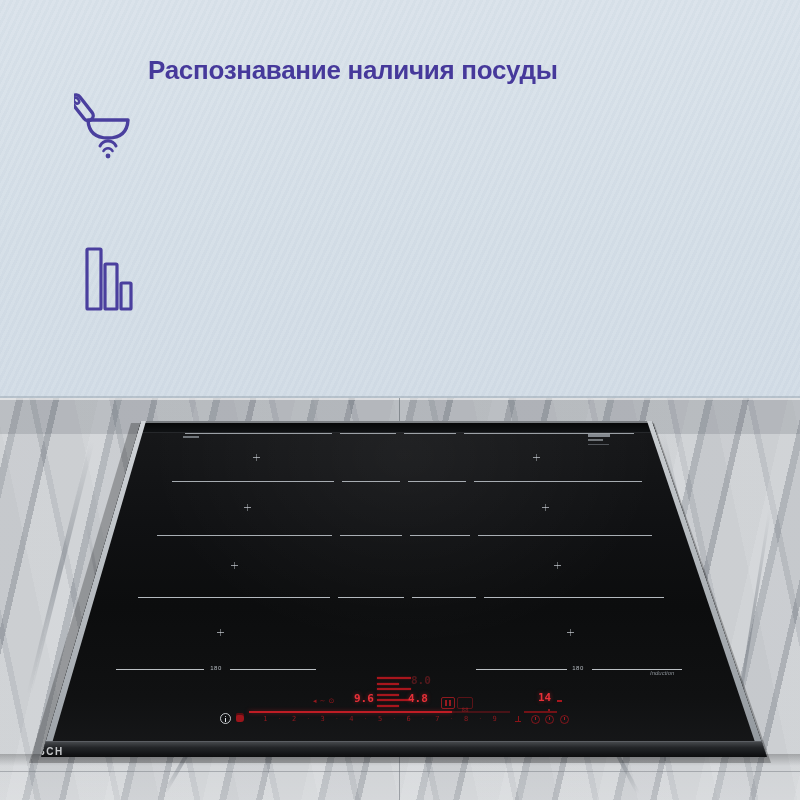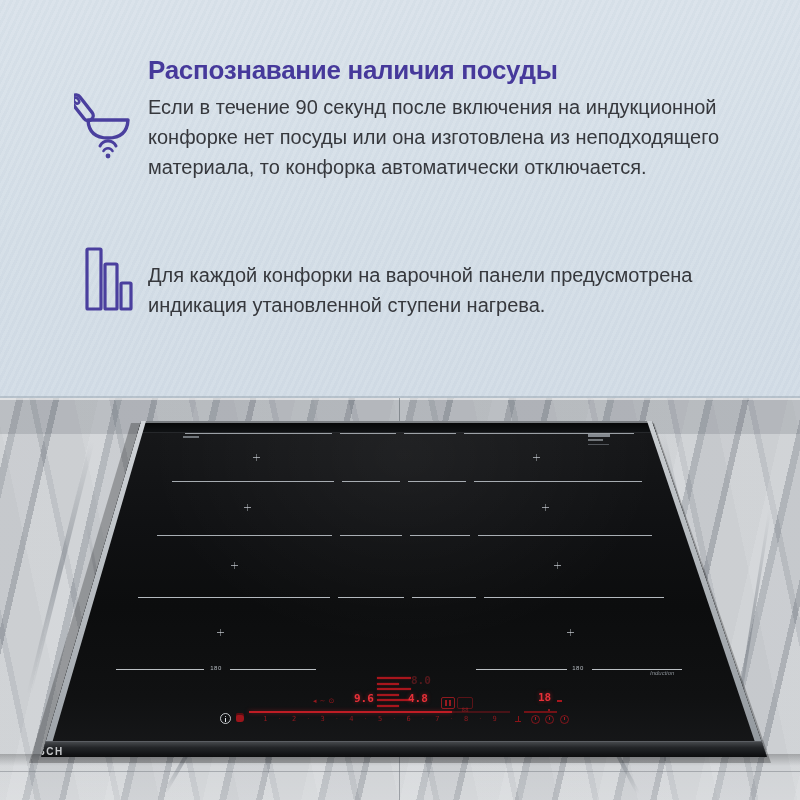--- a/index.html
+++ b/index.html
@@ -133,28 +133,26 @@
       <path d="M14 38 H54 Q53 56 34 56 Q15 56 14 38 Z"></path>
       <g transform="rotate(-38 16 36)">
         <rect x="11" y="8" width="10" height="30" rx="5"></rect>
         <ellipse cx="16" cy="14" rx="2.2" ry="3.2" stroke-width="2.6"></ellipse>
       </g>
       <path d="M26 64 a9 9 0 0 1 16 0" stroke-width="3"></path>
       <path d="M29.5 69 a5 5 0 0 1 9 0" stroke-width="2.6"></path>
       <circle cx="34" cy="74" r="2.4" fill="#4a3f9e" stroke="none"></circle>
     </svg>
     <h2 class="feature-title" style="left:148px;top:55px;margin:0">Распознавание наличия посуды</h2>
-    <p class="feature-body" style="left:148px;top:92px;margin:0">Если в течение 90 секунд после включения на индукционной конфорке нет посуды или она изготовлена из неподходящего материала, то конфорка автоматически отключается.</p>
 
     <svg class="f-icon" style="left:84px;top:246px" width="52" height="68" viewBox="0 0 52 68" fill="none" stroke="#4a3f9e" stroke-width="3.2">
       <rect x="3" y="3" width="14" height="60" rx="1"></rect>
       <rect x="21" y="18" width="12" height="45" rx="1"></rect>
       <rect x="37" y="37" width="10" height="26" rx="1"></rect>
     </svg>
-    <p class="feature-body" style="left:148px;top:260px;margin:0">Для каждой конфорки на варочной панели предусмотрена индикация утановленной ступени нагрева.</p>
   </div>
 
   <div class="scene">
 
     <div class="wall-band"></div>
     <div class="counter-highlight"></div>
     <div class="seam-v-top"></div>
     <div class="vein" style="left:58px;top:40px;width:5px;height:260px;transform:rotate(14deg)"></div>
     <div class="vein" style="left:104px;top:120px;width:3px;height:220px;transform:rotate(-10deg)"></div>
     <div class="vein" style="left:690px;top:30px;width:6px;height:300px;transform:rotate(-12deg)"></div>
@@ -213,21 +211,21 @@
       <span class="lvl seg" style="left:404px;top:271px">4.8</span>
 
       <div class="rbox b1">
         <i style="left:3px"></i>
           <i style="left:7px"></i>
       </div>
       <div class="rbox b2">
         <span class="ghost88 seg">88</span>
       </div>
 
-      <span class="lvl seg" style="left:534px;top:270px">18</span>
+      <span class="lvl seg" style="left:534px;top:270px">14</span>
       <div class="t14-dash"></div>
       <div class="t14-dot"></div>
       <div class="t14-line"></div>
 
       <div class="slider-line"></div>
       <div class="slider-ext"></div>
       <div class="slider-ticks">
           <span>1</span>
           <span>2</span>
           <span>3</span>

